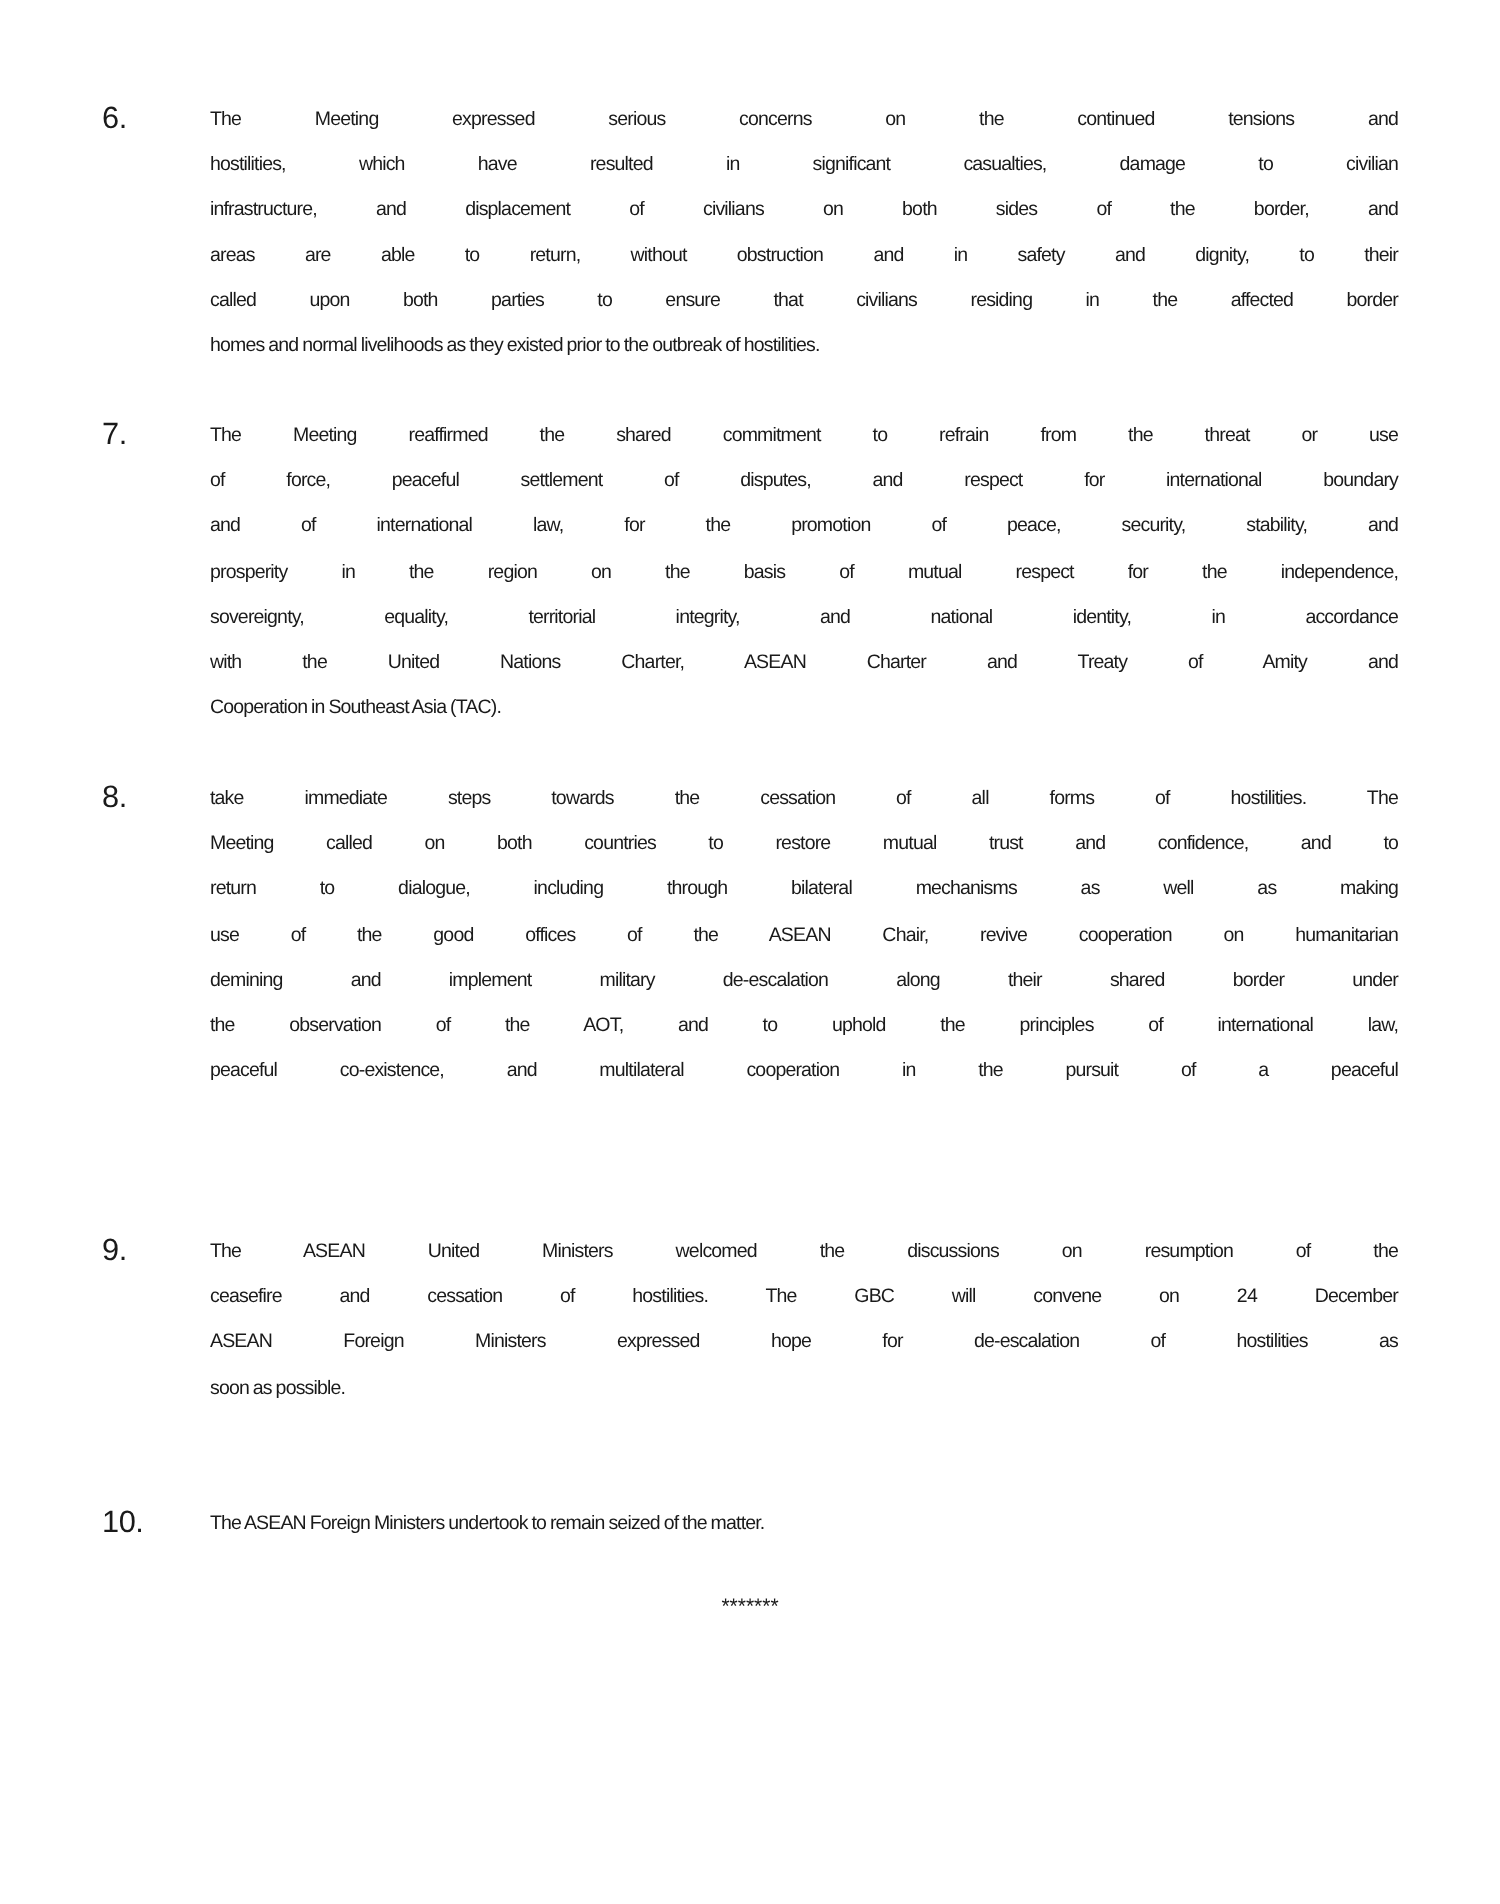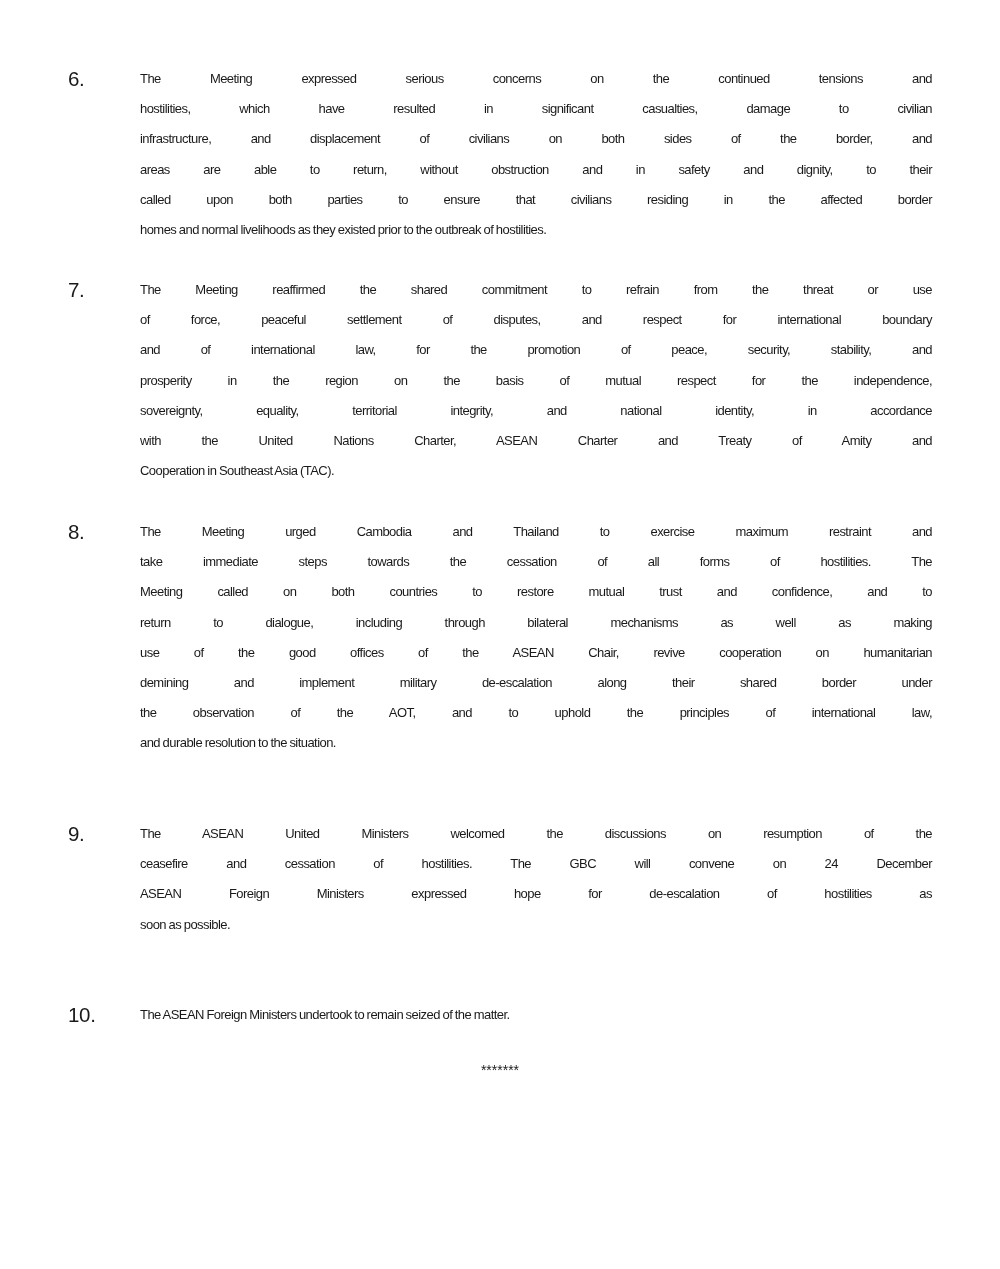--- a/index.html
+++ b/index.html
@@ -62,28 +62,27 @@
       <span class="line">prosperity in the region on the basis of mutual respect for the independence,</span>
       <span class="line">sovereignty, equality, territorial integrity, and national identity, in accordance</span>
       <span class="line">with the United Nations Charter, ASEAN Charter and Treaty of Amity and</span>
       <span class="line last">Cooperation in Southeast Asia (TAC).</span>
     </div>
   </div>
 
   <div class="para" id="p8">
     <div class="num">8.</div>
     <div class="text">
-      <span class="line">The Meeting urged Cambodia and Thailand to exercise maximum restraint and</span>
       <span class="line">take immediate steps towards the cessation of all forms of hostilities. The</span>
       <span class="line">Meeting called on both countries to restore mutual trust and confidence, and to</span>
       <span class="line">return to dialogue, including through bilateral mechanisms as well as making</span>
       <span class="line">use of the good offices of the ASEAN Chair, revive cooperation on humanitarian</span>
       <span class="line">demining and implement military de-escalation along their shared border under</span>
       <span class="line">the observation of the AOT, and to uphold the principles of international law,</span>
-      <span class="line last">and durable resolution to the situation.</span>
+      <span class="line">peaceful co-existence, and multilateral cooperation in the pursuit of a peaceful</span>
     </div>
   </div>
 
   <div class="para" id="p9">
     <div class="num">9.</div>
     <div class="text">
       <span class="line">The ASEAN United Ministers welcomed the discussions on resumption of the</span>
       <span class="line">ceasefire and cessation of hostilities. The GBC will convene on 24 December</span>
       <span class="line">ASEAN Foreign Ministers expressed hope for de-escalation of hostilities as</span>
       <span class="line last">soon as possible.</span>

